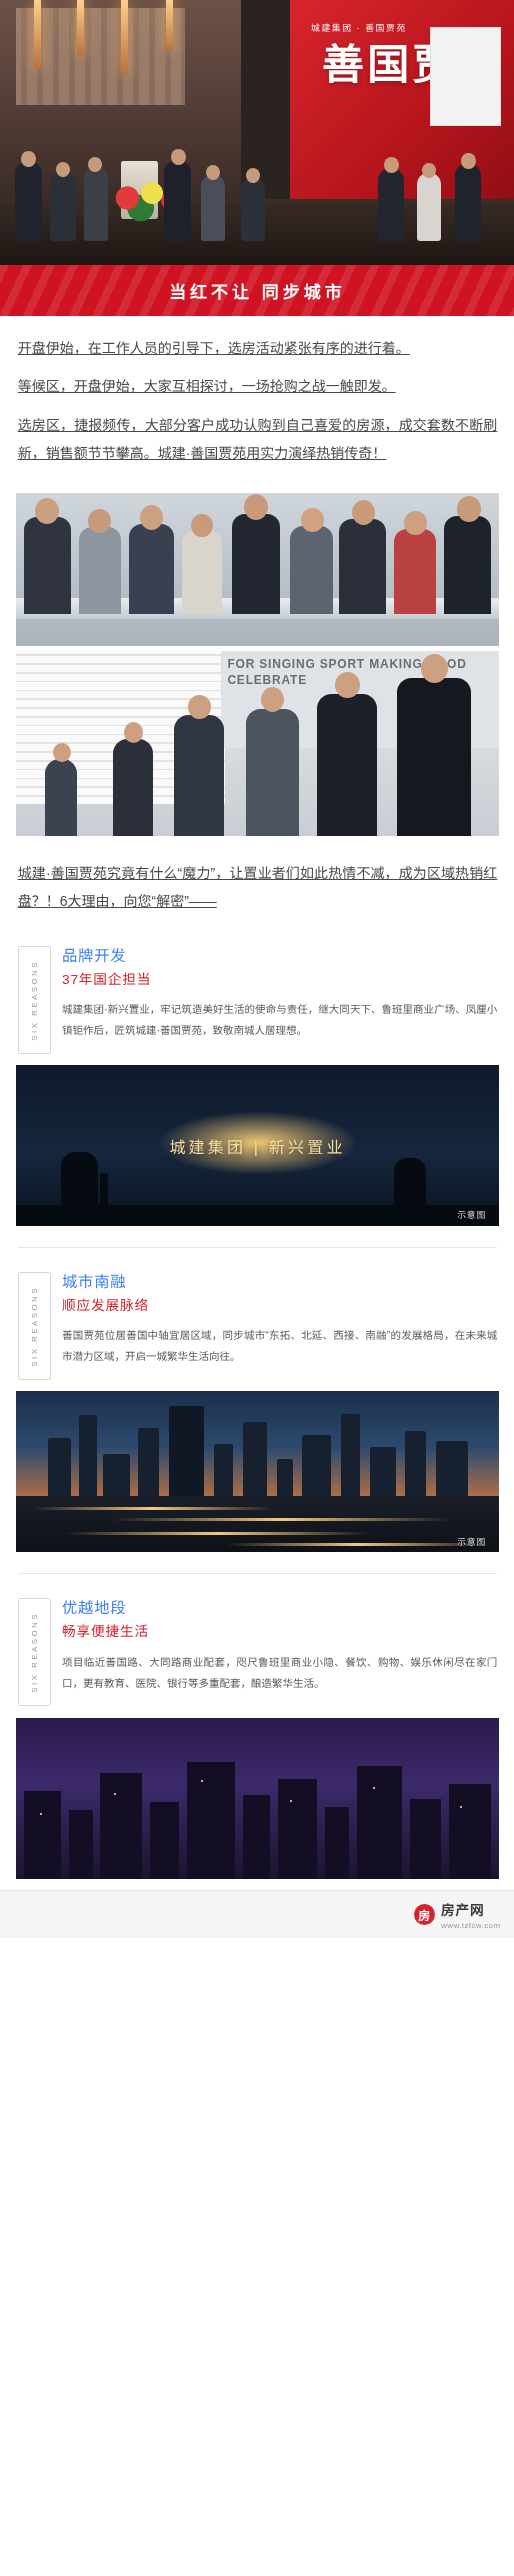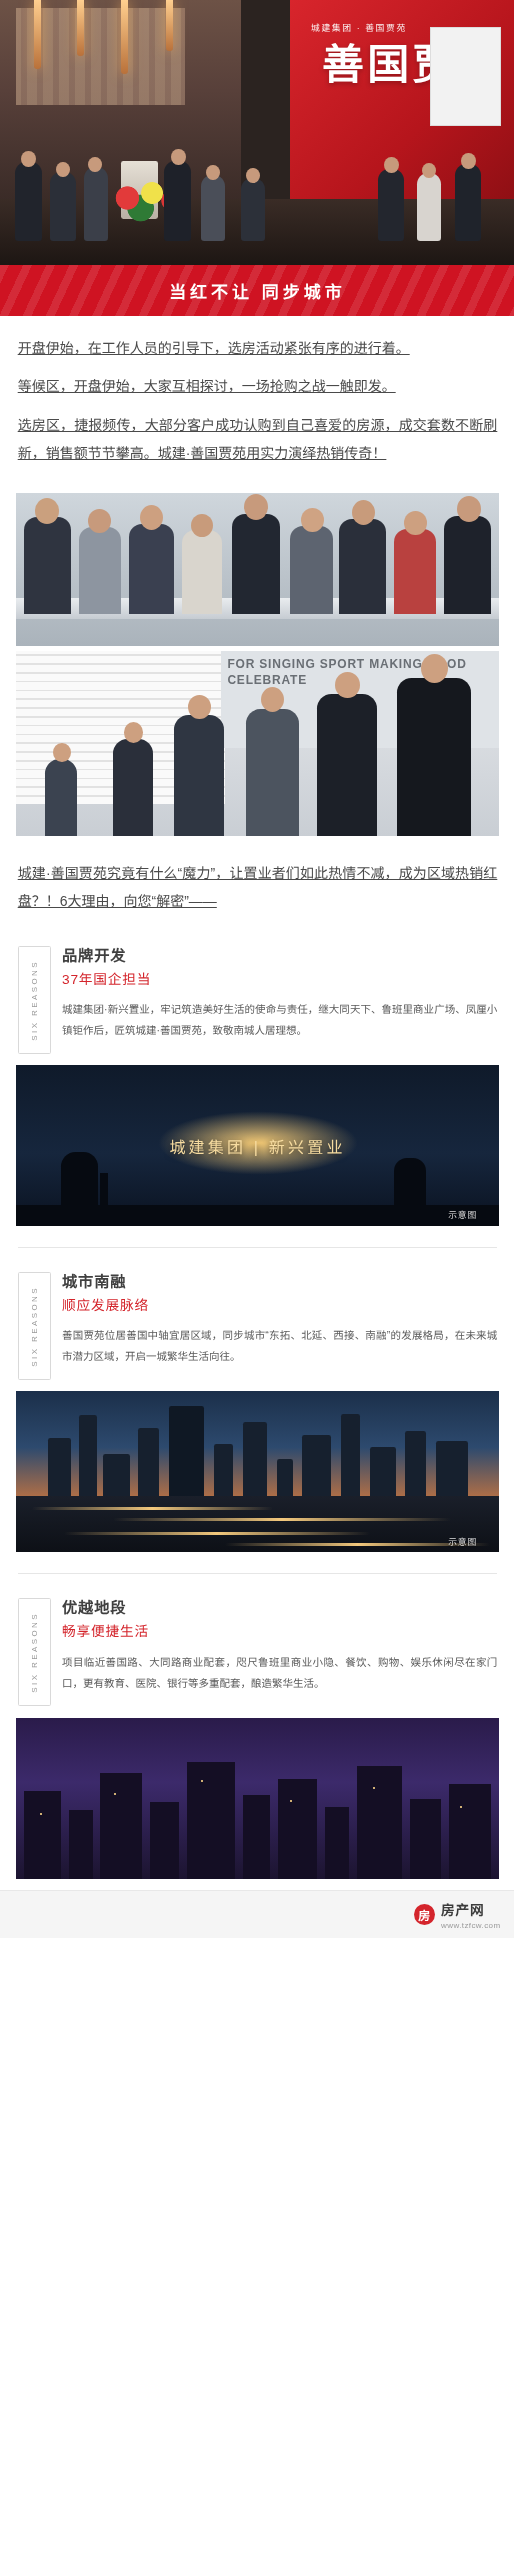--- a/index.html
+++ b/index.html
@@ -121,35 +121,35 @@
   .reason .badge{
     width:31px;min-height:106px;border:0.8px solid #d9d9d9;border-radius:1.6px;
     display:flex;align-items:center;justify-content:center;flex:none;margin-top:4.8px;
   }
   .reason .badge span{
     writing-mode:vertical-rl;transform:rotate(180deg);
     font-size:8px;letter-spacing:2.4px;color:#9a9a9a;
   }
   .reason .rtxt{flex:1;padding-top:1.6px;}
   .reason h3{
-    margin:0 0 3.2px 0;font-size:15.3px;font-weight:700;color:#404040;letter-spacing:0.8px;
+    margin:0 0 3.2px 0;font-size:15.3px;font-weight:400;color:#3b82f6;letter-spacing:0.8px;
   }
   .reason h4{
     margin:0 0 11.3px 0;font-size:13.7px;font-weight:400;color:#d4252c;letter-spacing:0.8px;
   }
   .reason p{
     margin:0;font-size:10.5px;line-height:2;color:#5a5a5a;text-align:justify;
   }
 
   .divider{width:479px;height:0.8px;background:#e6e6e6;margin:21px auto 14.5px auto;}
 
   
   .scene{width:483px;height:161px;margin:11.3px 16px;position:relative;overflow:hidden;}
   .scene .tag{
-    position:absolute;right:22px;bottom:4.8px;color:rgba(255,255,255,.85);font-size:8.8px;
+    position:absolute;right:13px;bottom:4.8px;color:rgba(255,255,255,.85);font-size:8.8px;
     letter-spacing:0.8px;text-shadow:0 0.8px 1.6px rgba(0,0,0,.6);
   }
   .scene-1{background:linear-gradient(180deg,#0f1a2a 0%,#16263d 55%,#0a1220 100%);}
   .scene-1 .sun{
     position:absolute;left:50%;top:48%;transform:translate(-50%,-50%);
     width:201px;height:64px;border-radius:50%;
     background:radial-gradient(ellipse at center,rgba(255,210,120,.95),rgba(255,170,60,0) 70%);
   }
   .scene-1 .logo{
     position:absolute;left:50%;top:50%;transform:translate(-50%,-50%);

